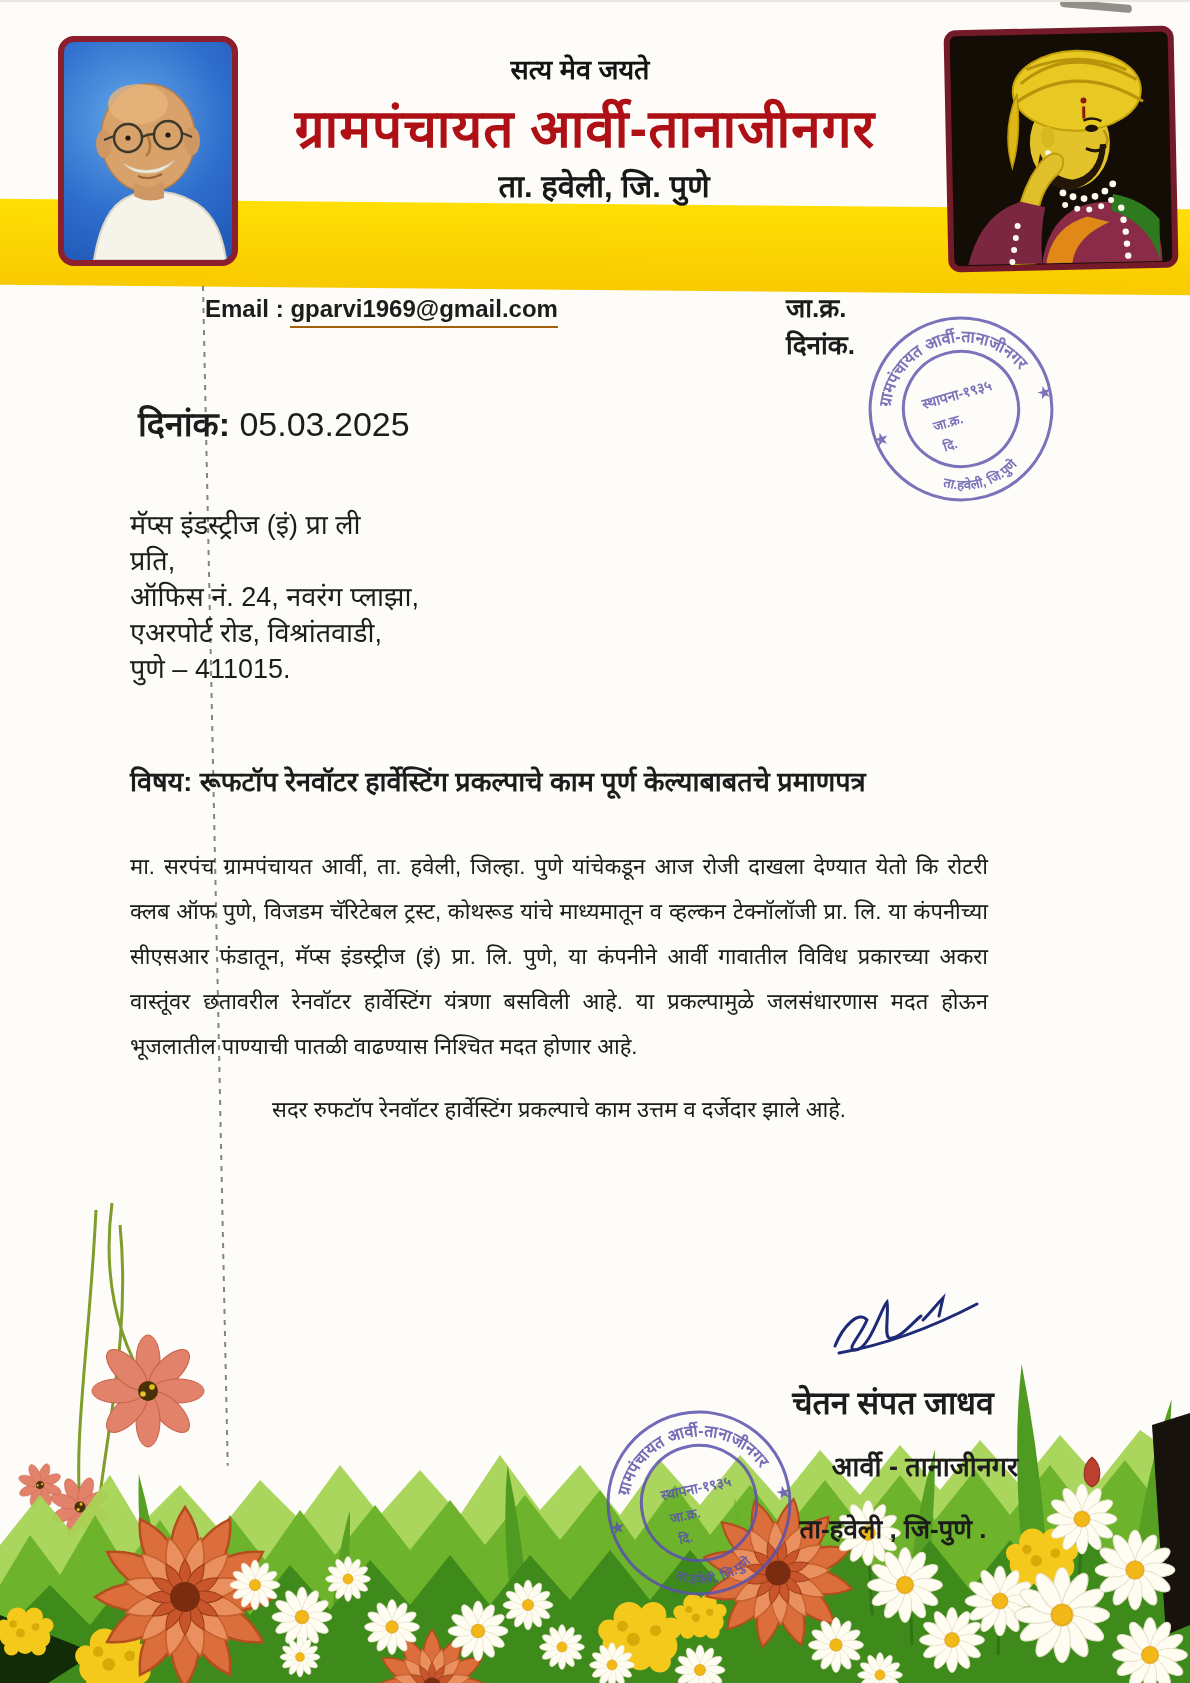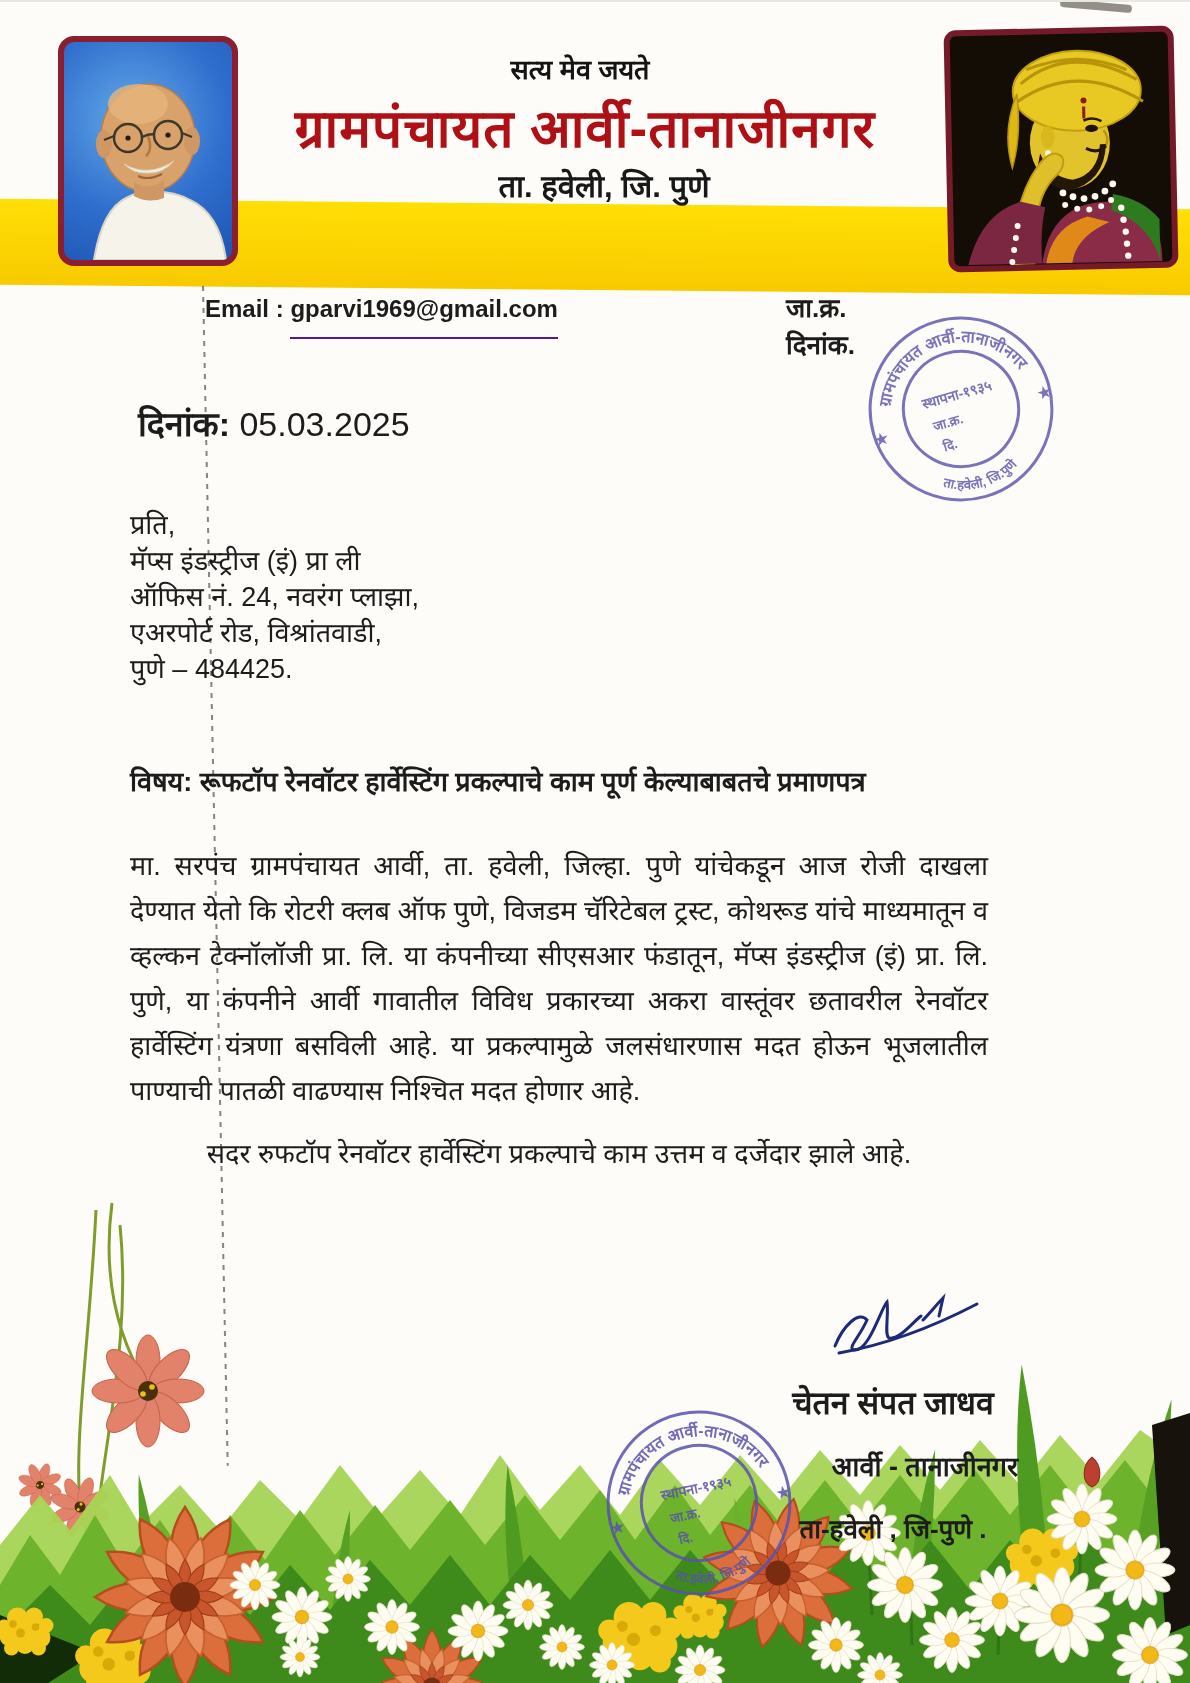--- a/index.html
+++ b/index.html
@@ -17,28 +17,28 @@
   .portrait{position:absolute;z-index:3;border-radius:16px;overflow:hidden;}
   .gandhi{left:58px;top:34px;width:168px;height:218px;border:6px solid #8c1e2e;
           background:radial-gradient(circle at 40% 35%,#63a8e8 0%,#2f6ecd 55%,#1d55b2 100%);}
   .shivaji{left:946px;top:26px;width:218px;height:230px;border:6px solid #751a28;
            background:#130d06;transform:rotate(-1.2deg);border-radius:12px;}
   .portrait svg{display:block;width:100%;height:100%;}
   .scan-smudge{position:absolute;left:1060px;top:0px;width:72px;height:8px;background:#6f6a61;
                opacity:.75;transform:rotate(5deg);border-radius:4px;z-index:4;}
   
   .email-row{position:absolute;left:205px;top:293px;font-size:24px;font-weight:bold;z-index:5;}
-  .email-value{border-bottom:2px solid #4c1d95;padding-bottom:15px;}
+  .email-value{border-bottom:2px solid #a16207;padding-bottom:4px;}
   .refno{position:absolute;left:786px;top:288px;font-size:26px;font-weight:bold;line-height:37px;z-index:5;}
   .dateline{position:absolute;left:138px;top:398px;font-size:34px;z-index:5;}
   .dateline .lbl{font-weight:bold;}
   .recipient{position:absolute;left:130px;top:505px;font-size:27px;line-height:36px;z-index:5;}
   .subject{position:absolute;left:130px;top:760px;width:880px;font-size:27px;font-weight:600;z-index:5;}
   .body-block{position:absolute;left:130px;top:842px;width:858px;z-index:5;}
-  .body-block p{margin:0;font-size:27px;line-height:45px;text-align:justify;}
+  .body-block p{margin:0;font-size:22px;line-height:45px;text-align:justify;}
   .body-block .p2{margin-top:18px;text-align:center;}
   
   .fold-line{position:absolute;left:202px;top:284px;width:2px;height:1180px;z-index:6;opacity:.55;
              background:repeating-linear-gradient(180deg,#222 0 5px,transparent 5px 11px);
              transform:rotate(-1.2deg);transform-origin:top center;}
   
   .sig-block{position:absolute;left:768px;top:1288px;width:250px;text-align:center;z-index:7;}
   .sig-scribble{width:160px;height:70px;margin-left:28px;}
   .sig-desig{font-size:29px;font-weight:bold;margin-top:-6px;}
   .sig-name{font-size:32px;font-weight:bold;margin-top:16px;}
@@ -151,25 +151,25 @@
     <text class="st" x="-16" y="14" font-size="13" text-anchor="middle">जा.क्र.</text>
     <text class="st" x="-20" y="36" font-size="13" text-anchor="middle">दि.</text>
   </svg>
 
   <div class="dateline">
     <span class="lbl">दिनांक:</span>
     <span class="dateval">05.03.2025</span>
   </div>
 
   <div class="recipient">
+    <div>मॅप्स इंडस्ट्रीज (इं) प्रा ली</div>
     <div>प्रति,</div>
-    <div>मॅप्स इंडस्ट्रीज (इं) प्रा ली</div>
     <div>ऑफिस नं. 24, नवरंग प्लाझा,</div>
     <div>एअरपोर्ट रोड, विश्रांतवाडी,</div>
-    <div>पुणे – 484425.</div>
+    <div>पुणे – 411015.</div>
   </div>
 
   <div class="subject">विषय: रूफटॉप रेनवॉटर हार्वेस्टिंग प्रकल्पाचे काम पूर्ण केल्याबाबतचे प्रमाणपत्र</div>
 
   <div class="body-block">
     <p>मा. सरपंच ग्रामपंचायत आर्वी, ता. हवेली, जिल्हा. पुणे यांचेकडून आज रोजी दाखला देण्यात येतो कि रोटरी क्लब ऑफ पुणे, विजडम चॅरिटेबल ट्रस्ट, कोथरूड यांचे माध्यमातून व व्हल्कन टेक्नॉलॉजी प्रा. लि. या कंपनीच्या सीएसआर फंडातून, मॅप्स इंडस्ट्रीज (इं) प्रा. लि. पुणे, या कंपनीने आर्वी गावातील विविध प्रकारच्या अकरा वास्तूंवर छतावरील रेनवॉटर हार्वेस्टिंग यंत्रणा बसविली आहे. या प्रकल्पामुळे जलसंधारणास मदत होऊन भूजलातील पाण्याची पातळी वाढण्यास निश्चित मदत होणार आहे.</p>
     <p class="p2">सदर रुफटॉप रेनवॉटर हार्वेस्टिंग प्रकल्पाचे काम उत्तम व दर्जेदार झाले आहे.</p>
   </div>
 
   <div class="fold-line"></div>

